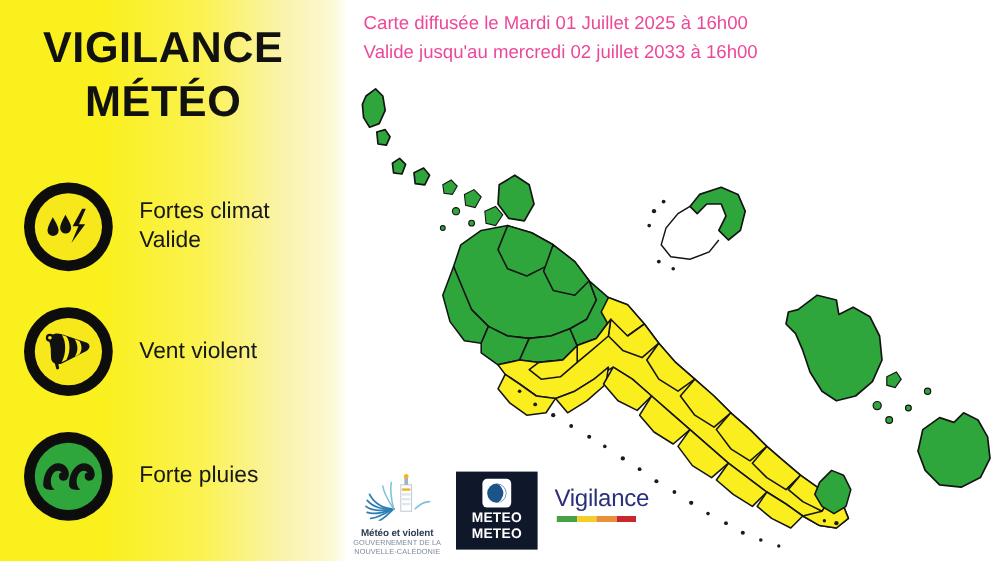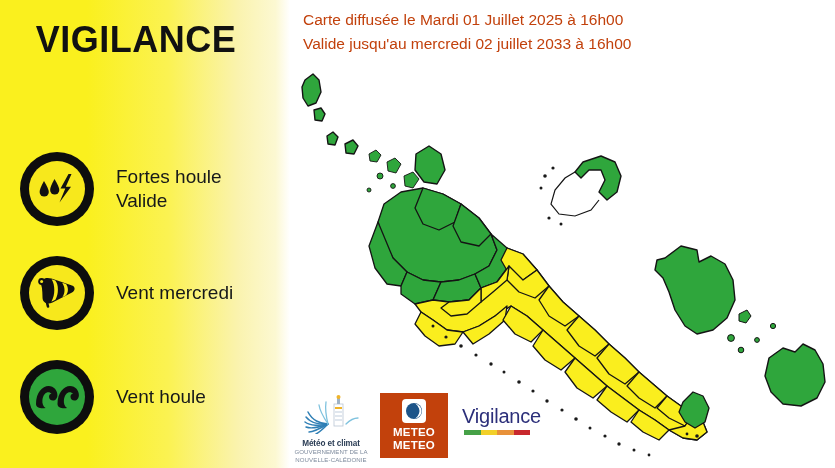--- a/index.html
+++ b/index.html
@@ -92,21 +92,21 @@
     line-height: 1.28;
     font-weight: normal;
   }
   .legend-label span { display: block; }
 
   
   #header-text {
     position: absolute;
     left: 303px;
     top: 8px;
-    color: #c2410c;
+    color: #ec4899;
     font-size: 15.5px;
     line-height: 1.55;
   }
   #header-text div { white-space: nowrap; }
 
   
   #map-area {
     position: absolute;
     left: 283px;
     top: 58px;
@@ -145,21 +145,21 @@
     letter-spacing: 0.1px;
     line-height: 1.3;
   }
 
   #logo-meteofrance {
     position: absolute;
     left: 90px;
     top: 1px;
     width: 68px;
     height: 65px;
-    background: #c2410c;
+    background: #0f172a;
     display: flex;
     flex-direction: column;
     align-items: center;
     justify-content: center;
   }
   #logo-meteofrance .mf-mark {
     width: 24px;
     height: 24px;
     background: #ffffff;
     border-radius: 4px;
@@ -201,36 +201,37 @@
 </style>
 </head>
 <body>
 
 <div id="screen">
 
   <div id="left-panel">
 
     <div id="panel-title">
       <span>VIGILANCE</span>
+      <span class="line2">MÉTÉO</span>
     </div>
 
     <div class="legend-row" id="legend-row-0">
       <div class="legend-icon">
         <div class="disc lvl-yellow" style="background: rgb(247, 232, 28);">
           <svg width="44" height="40" viewBox="0 0 44 40" aria-hidden="true">
 
             <path d="M9 12 C12 17 13.8 20.5 13.8 23 A4.6 4.6 0 0 1 4.6 23 C4.6 20.5 6.2 17 9 12 Z" fill="#111"></path>
             <path d="M19.5 10 C22.5 15 24.3 18.5 24.3 21 A4.6 4.6 0 0 1 15.1 21 C15.1 18.5 16.7 15 19.5 10 Z" fill="#111"></path>
 
             <path d="M33.5 5 L25.5 19.5 L30.3 19.5 L24.5 33.5 L36 17.8 L30.8 17.8 L36.5 5 Z" fill="#111"></path>
           </svg>
         </div>
       </div>
       <div class="legend-label">
-        <span>Fortes houle</span>
+        <span>Fortes climat</span>
         <span>Valide</span>
       </div>
     </div>
 
     <div class="legend-row" id="legend-row-1">
       <div class="legend-icon">
         <div class="disc lvl-yellow" style="background: rgb(247, 232, 28);">
           <svg width="46" height="40" viewBox="0 0 46 40" aria-hidden="true">
 
             <path d="M7.5 8 L14 33.5" stroke="#111" stroke-width="2.6" stroke-linecap="round" fill="none"></path>
@@ -239,35 +240,35 @@
 
             <path d="M17.6 6.2 C19.6 9.4 20.3 13 20.3 17 C20.3 21 19.5 24.8 17.4 28.8 L21.4 26.8 C23.2 23.2 23.9 20 23.9 16.4 C23.9 12.7 23.2 9.8 21.3 7.4 Z" fill="#f7e81c"></path>
             <path d="M28.2 9.8 C29.9 12.4 30.5 14.6 30.5 17.2 C30.5 19.8 29.9 21.8 28.3 24.2 L32.1 22.3 C33.4 20.3 33.9 18.8 33.9 16.8 C33.9 14.8 33.4 13.1 32.1 11.1 Z" fill="#f7e81c"></path>
 
             <circle cx="7.6" cy="8.5" r="3.4" fill="#111"></circle>
             <circle cx="7.6" cy="8.5" r="1.5" fill="#f7e81c"></circle>
           </svg>
         </div>
       </div>
       <div class="legend-label">
-        <span>Vent mercredi</span>
+        <span>Vent violent</span>
       </div>
     </div>
 
     <div class="legend-row" id="legend-row-2">
       <div class="legend-icon">
         <div class="disc lvl-green" style="background: rgb(47, 166, 60);">
           <svg width="46" height="30" viewBox="0 0 46 30" aria-hidden="true">
             <path d="M2 22 C2 10.5 8.5 4 14.5 4 C20 4 23.4 8.6 23.4 13 C23.4 16.4 21.4 18.6 19 18.6 C16.6 18.6 15 17 15 14.8 C15 13 16.1 11.8 17.6 11.8 C14.6 8.4 9.2 10.6 8.4 18 C8 21.6 9.2 24.6 11.6 26 C7.2 26.8 2 26 2 22 Z" fill="#111"></path>
             <path d="M23.5 22 C23.5 10.5 30 4 36 4 C41.5 4 44.9 8.6 44.9 13 C44.9 16.4 42.9 18.6 40.5 18.6 C38.1 18.6 36.5 17 36.5 14.8 C36.5 13 37.6 11.8 39.1 11.8 C36.1 8.4 30.7 10.6 29.9 18 C29.5 21.6 30.7 24.6 33.1 26 C28.7 26.8 23.5 26 23.5 22 Z" fill="#111"></path>
           </svg>
         </div>
       </div>
       <div class="legend-label">
-        <span>Vent houle</span>
+        <span>Forte pluies</span>
       </div>
     </div>
   </div>
 
   <div id="header-text">
     <div>Carte diffusée le Mardi 01 Juillet 2025 à 16h00</div>
     <div>Valide jusqu'au mercredi 02 juillet 2033 à 16h00</div>
   </div>
 
   <div id="map-area">
@@ -408,21 +409,21 @@
           <rect x="44" y="10" width="9" height="22" fill="#ffffff" stroke="#b9c6d4" stroke-width="0.8"></rect>
           <rect x="45" y="13" width="7" height="2" fill="#f0b429"></rect>
           <rect x="45" y="17" width="7" height="2" fill="#dfe6ee"></rect>
           <rect x="45" y="21" width="7" height="2" fill="#dfe6ee"></rect>
           <rect x="45" y="25" width="7" height="2" fill="#dfe6ee"></rect>
           <rect x="47" y="4" width="3" height="6" fill="#9fb3c6"></rect>
           <circle cx="48.5" cy="3" r="2" fill="#f0b429"></circle>
         </g>
         <path d="M56 30 C60 26 64 24 68 24" stroke="#7fc2de" stroke-width="1.3" fill="none" stroke-linecap="round"></path>
       </svg>
-      <div class="nc-l1">Météo et climat</div>
+      <div class="nc-l1">Météo et violent</div>
       <div class="nc-l2">GOUVERNEMENT DE LA</div>
       <div class="nc-l3">NOUVELLE-CALÉDONIE</div>
     </div>
 
     <div id="logo-meteofrance">
       <div class="mf-mark">
         <svg width="18" height="18" viewBox="0 0 18 18" aria-hidden="true">
           <circle cx="9" cy="9" r="8" fill="#1c5489"></circle>
           <path d="M9 1.4 A7.6 7.6 0 0 1 9 16.6 A5 7.6 0 0 0 9 1.4 Z" fill="#ffffff"></path>
           <path d="M9 3.5 A5.5 5.5 0 0 1 9 14.5 A3.4 5.5 0 0 0 9 3.5 Z" fill="#1c5489"></path>

